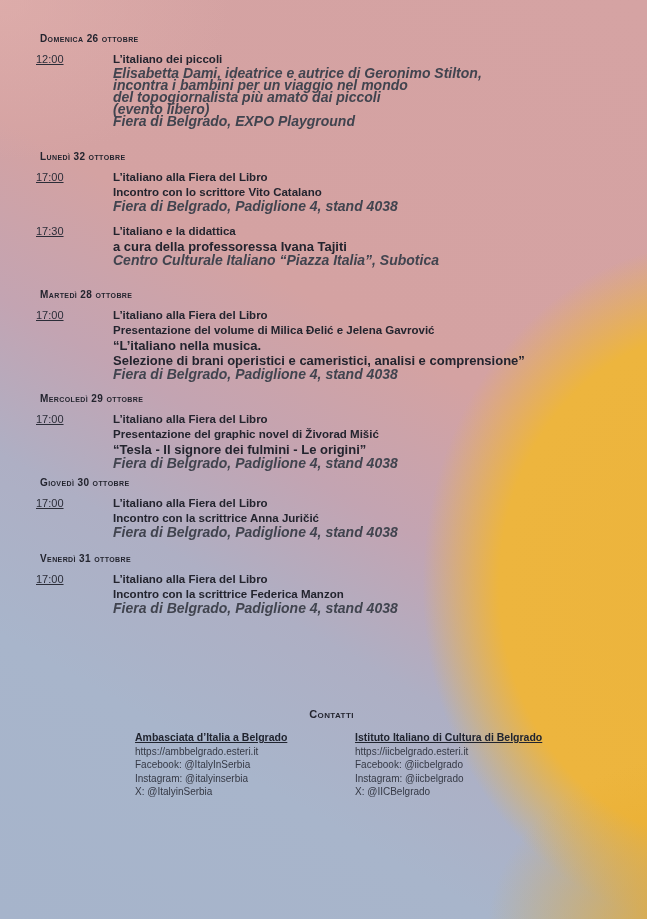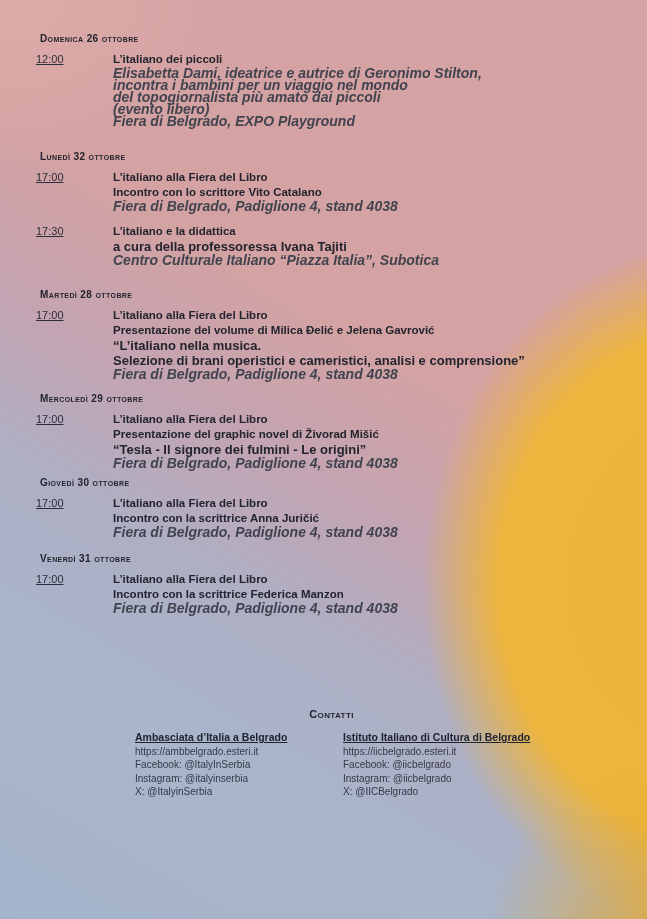--- a/index.html
+++ b/index.html
@@ -26,21 +26,21 @@
   .lines{flex:1;min-width:0;}
   .ln{color:#23242e;}
   .ln.b{font-size:11.5px;font-weight:700;line-height:15px;}
   .ln.bi{font-size:13px;font-weight:700;line-height:15px;}
   .ln.i{font-size:14px;font-style:italic;line-height:12px;color:#41444f;font-weight:bold;}
   .contacts-h{
     position:absolute;top:708px;left:0;width:100%;margin:0;
     text-align:center;font-size:11px;font-weight:700;
     font-variant:small-caps;letter-spacing:.4px;color:#23242e;padding-left:8px;
   }
-  .contacts{position:absolute;top:731px;left:135px;display:flex;gap:8px;}
+  .contacts{position:absolute;top:731px;left:135px;display:flex;gap:20px;}
   .ccol{width:200px;font-size:10px;line-height:13.5px;color:#353945;}
   .cname{
     display:block;font-weight:700;font-size:10.5px;color:#20242f;
     text-decoration:underline;
   }
   .cline{display:block;}
 </style>
 </head>
 <body>
 

